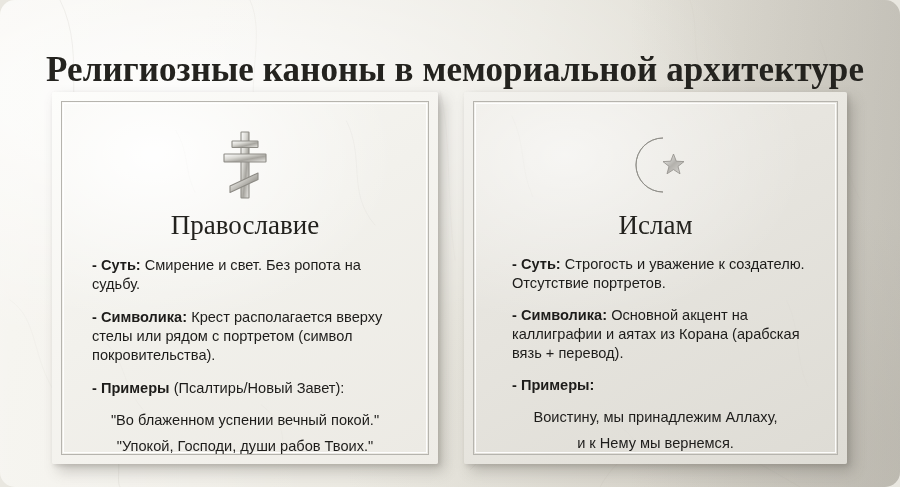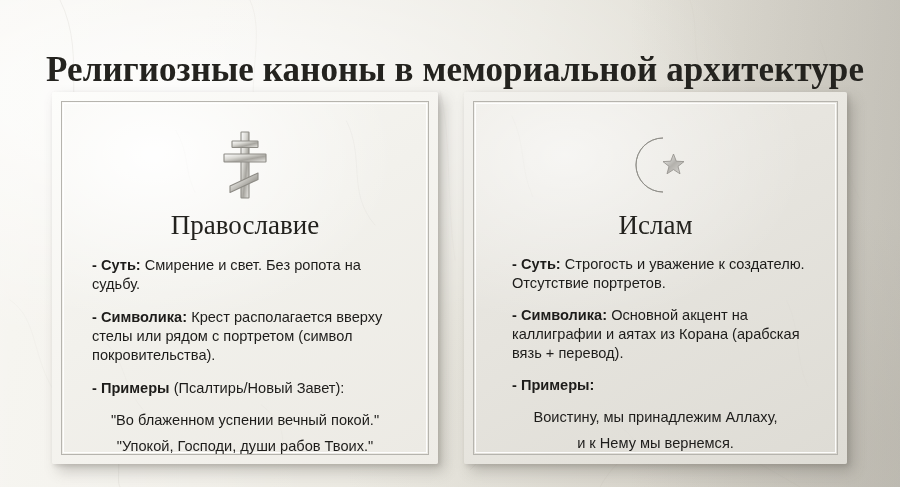--- a/index.html
+++ b/index.html
@@ -18,20 +18,21 @@
   
   .stage {
     position: relative;
     width: 900px;
     height: 487px;
     overflow: hidden;
     background:
       radial-gradient(120% 90% at 18% 20%, rgba(255,255,255,0.85) 0%, rgba(255,255,255,0.0) 55%),
       radial-gradient(90% 80% at 92% 92%, rgba(196,192,182,0.55) 0%, rgba(196,192,182,0.0) 60%),
       linear-gradient(100deg, #f3f1ea 0%, #efede6 28%, #e8e6de 55%, #dedbd2 78%, #d5d2c9 100%);
+    border-radius: 15px;
   }
   
   .veins {
     position: absolute;
     inset: 0;
     pointer-events: none;
     opacity: 0.5;
   }
   .veins svg { display: block; width: 100%; height: 100%; }
 

